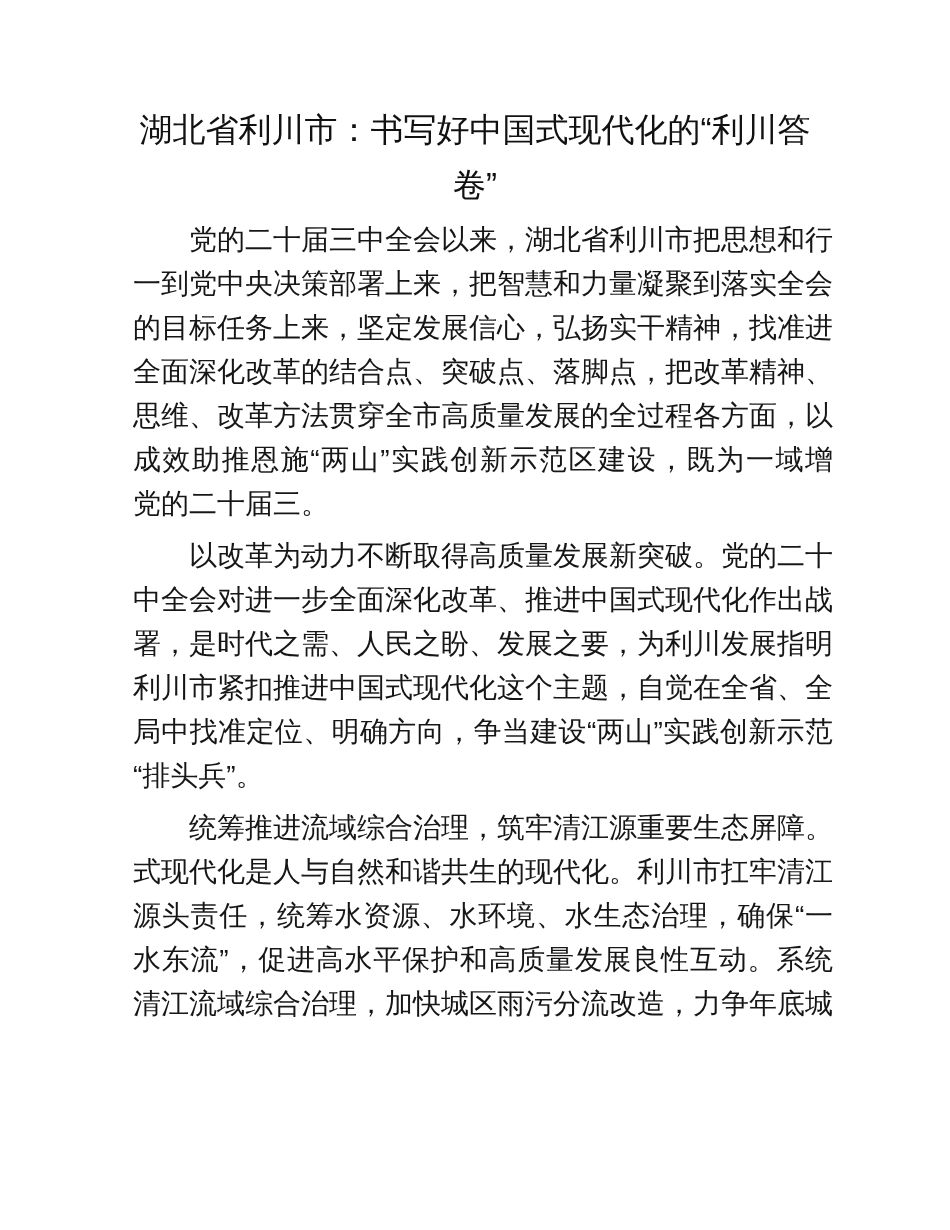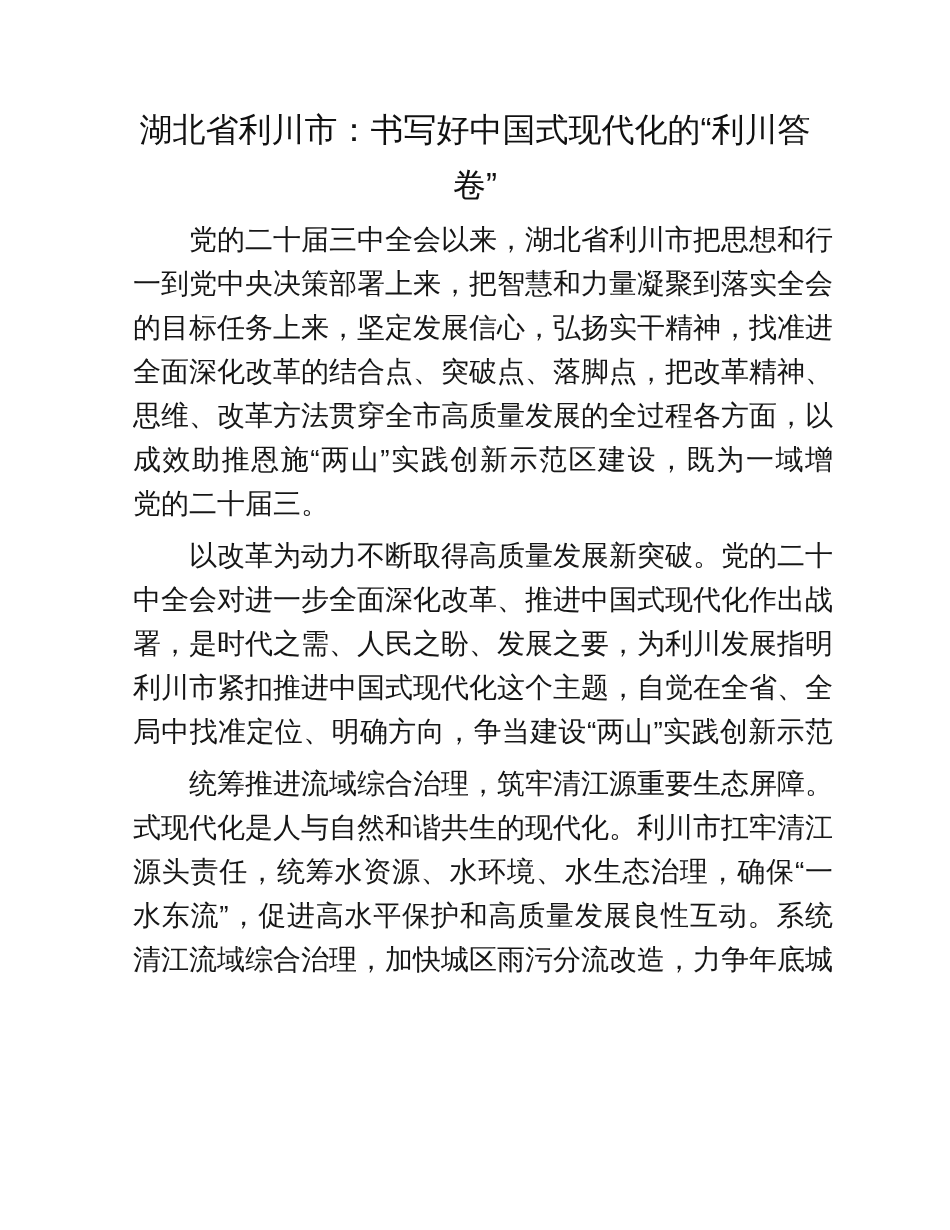--- a/index.html
+++ b/index.html
@@ -80,20 +80,21 @@
       <div class="line">成效助推恩施“两山”实践创新示范区建设，既为一域增光，</div>
       <div class="line final">党的二十届三。</div>
     </div>
 
     <div class="para">
       <div class="line indent">以改革为动力不断取得高质量发展新突破。党的二十届三</div>
       <div class="line">中全会对进一步全面深化改革、推进中国式现代化作出战略部</div>
       <div class="line">署，是时代之需、人民之盼、发展之要，为利川发展指明方向。</div>
       <div class="line">利川市紧扣推进中国式现代化这个主题，自觉在全省、全州大</div>
       <div class="line">局中找准定位、明确方向，争当建设“两山”实践创新示范区</div>
+      <div class="line final">“排头兵”。</div>
     </div>
 
     <div class="para">
       <div class="line indent">统筹推进流域综合治理，筑牢清江源重要生态屏障。中国</div>
       <div class="line">式现代化是人与自然和谐共生的现代化。利川市扛牢清江保护</div>
       <div class="line">源头责任，统筹水资源、水环境、水生态治理，确保“一江清</div>
       <div class="line">水东流”，促进高水平保护和高质量发展良性互动。系统推进</div>
       <div class="line">清江流域综合治理，加快城区雨污分流改造，力争年底城区污</div>
     </div>
 

